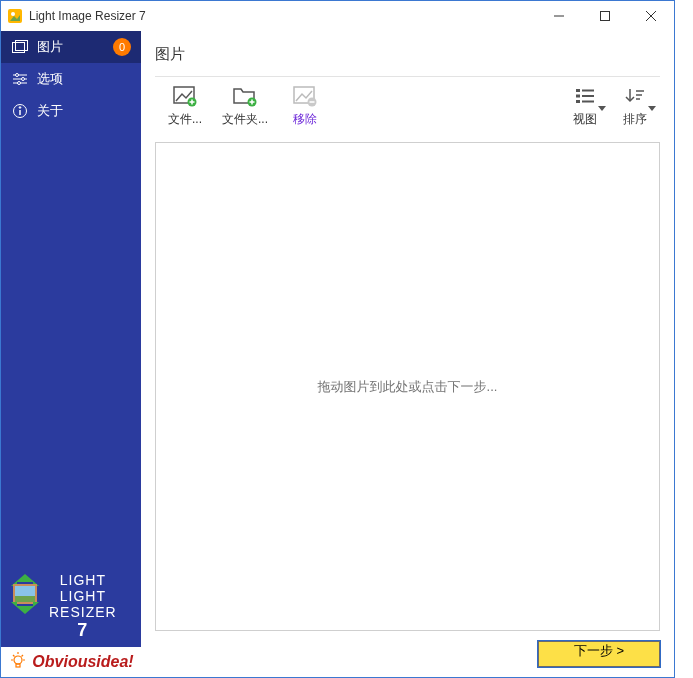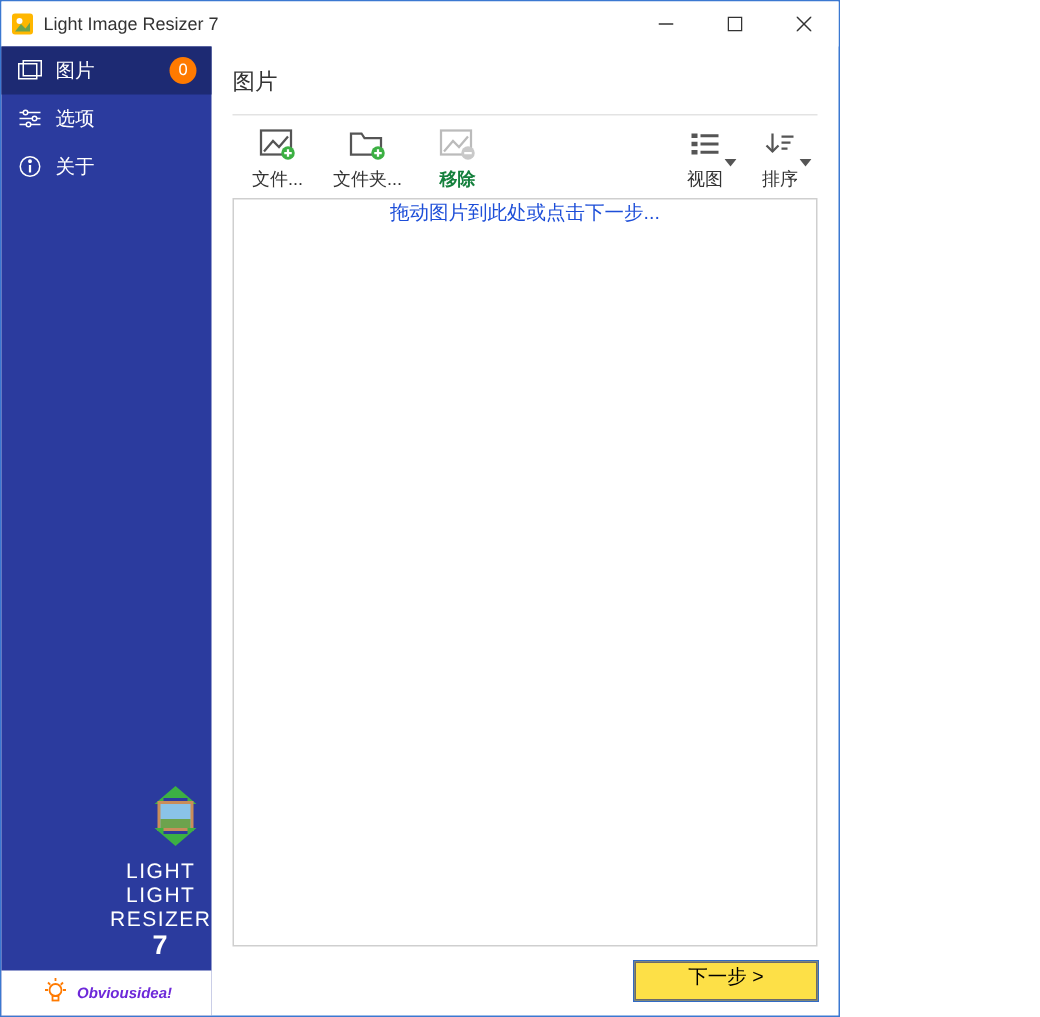--- a/index.html
+++ b/index.html
@@ -1,61 +1,61 @@
 <!DOCTYPE html>
 <html><head>
 <meta charset="utf-8">
 <style>
   * { box-sizing: border-box; margin: 0; padding: 0; font-family: "Microsoft YaHei", "Segoe UI", sans-serif; }
   html, body { width: 693px; height: 678px; overflow: hidden; background: #fff; }
-  .window { width: 560px; height: 678px; border: 1px solid #3b78d1; display: flex; flex-direction: column; }
+  .window { width: 675px; height: 678px; border: 1px solid #3b78d1; display: flex; flex-direction: column; }
   
   
   .titlebar { height: 30px; background: #fff; display: flex; align-items: center; padding-left: 6px; }
   .titlebar .app-icon { width: 16px; height: 16px; margin-right: 6px; }
   .titlebar .title { font-size: 12px; color: #333; flex: 1; }
   .titlebar .win-controls { display: flex; height: 100%; }
   .titlebar .win-btn { width: 46px; height: 100%; display: flex; align-items: center; justify-content: center; cursor: pointer; }
   .titlebar .win-btn svg { stroke: #333; }
 
   
   .body { flex: 1; display: flex; min-height: 0; }
 
   
   .sidebar { width: 140px; background: #2b3b9e; display: flex; flex-direction: column; color: #fff; font-size: 13px; }
   .sidebar-item { display: flex; align-items: center; height: 32px; padding: 0 10px; cursor: pointer; position: relative; }
   .sidebar-item.active { background: #1d2a73; }
   .sidebar-item .s-icon { width: 18px; display: flex; justify-content: center; margin-right: 8px; }
   .sidebar-item .s-label { flex: 1; }
   .sidebar-item .badge { background: #ff7a00; color: #fff; border-radius: 10px; min-width: 18px; height: 18px; display: flex; align-items: center; justify-content: center; font-size: 11px; padding: 0 5px; }
   .sidebar-filler { flex: 1; }
-  .sidebar-logo { display: flex; flex-direction: column; align-items: flex-end; padding: 12px 0 6px; }
+  .sidebar-logo { display: flex; align-items: flex-start; padding: 12px 0 6px; }
   .sidebar-logo .logo-img { width: 48px; height: 44px; margin-bottom: 6px; }
   .sidebar-logo .logo-text { text-align: center; font-size: 14px; font-weight: 300; letter-spacing: 1px; line-height: 1.15; }
   .sidebar-logo .logo-text .v { font-size: 18px; font-weight: 700; }
   .brand-footer { background: #fff; height: 30px; display: flex; align-items: center; justify-content: center; }
-  .brand-footer .brand-txt { font-style: italic; font-weight: 700; font-size: 10px; color: #6d28d9; }
+  .brand-footer .brand-txt { font-style: italic; font-weight: 700; font-size: 16px; color: #b91c1c; }
   .brand-footer .bulb { margin-right: 4px; }
 
   
   .main { flex: 1; display: flex; flex-direction: column; padding: 14px 14px 10px 14px; min-width: 0; }
   .main-title { font-size: 15px; color: #333; margin-bottom: 12px; }
 
   
-  .toolbar { display: flex; align-items: flex-end; border-top: 1px solid #e3e3e3; padding-top: 8px; margin-bottom: 4px; }
+  .toolbar { display: flex; align-items: flex-end; border-top: 1px solid #e3e3e3; padding-top: 8px; margin-bottom: 14px; }
   .tbtn { display: flex; flex-direction: column; align-items: center; width: 60px; cursor: pointer; font-size: 12px; color: #333; position: relative; }
-  .tbtn.disabled { color: #15803d; cursor: default; font-weight: bold; }
+  .tbtn.disabled { color: #6d28d9; cursor: default; }
   .tbtn .ticon { width: 26px; height: 22px; margin-bottom: 4px; display: flex; align-items: center; justify-content: center; }
   .tbtn .tlabel { white-space: nowrap; }
   .tbtn .caret { position: absolute; right: 4px; top: 16px; }
   .tb-spacer { flex: 1; }
   .tbtn.right { width: 50px; }
 
   
-  .dropzone { flex: 1; border: 1px solid #cfcfcf; display: flex; align-items: flex-start; justify-content: center; color: #1d4ed8; font-size: 13px; }
+  .dropzone { flex: 1; border: 1px solid #cfcfcf; display: flex; align-items: center; justify-content: center; color: #737373; font-size: 13px; }
 
   
   .footer { display: flex; justify-content: flex-end; padding-top: 10px; }
   .next-btn { width: 122px; height: 26px; border: 1px solid #6b6b6b; background: #fde047; font-size: 13px; display: flex; justify-content: center; cursor: pointer; box-shadow: 0 0 0 1px #316ac5; }
 </style>
 </head>
 <body>
 
 <div class="window">
 

